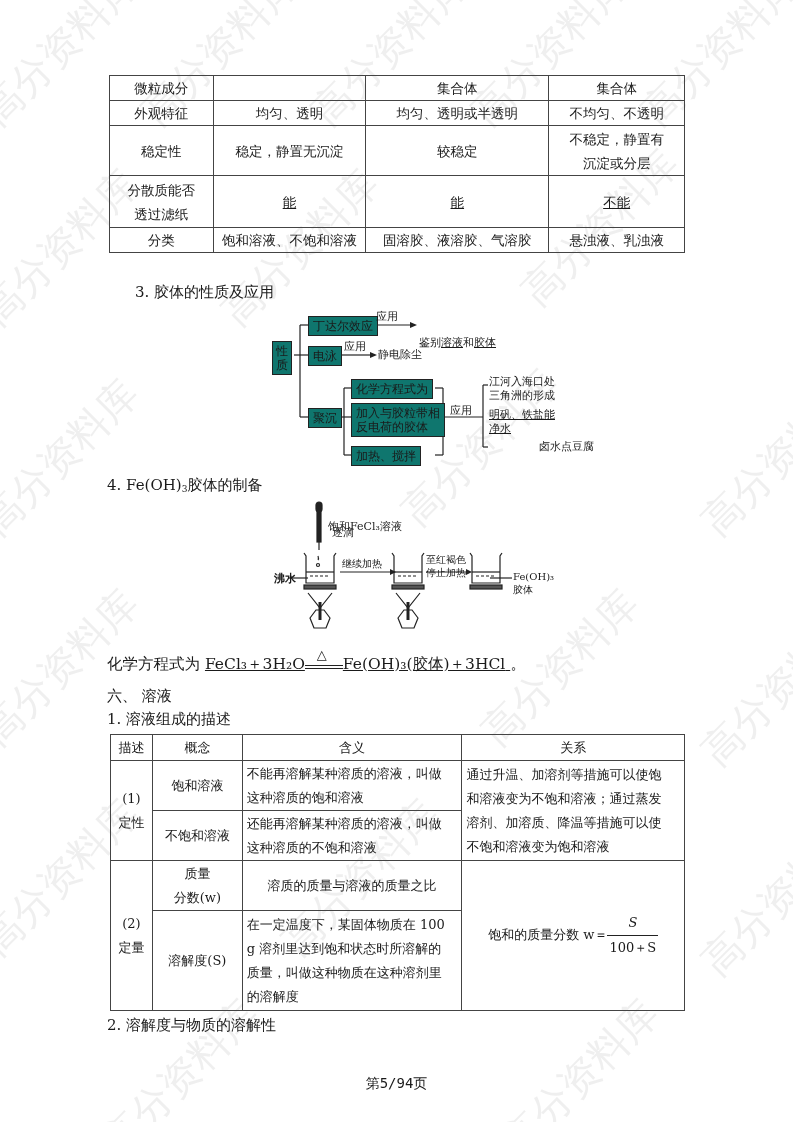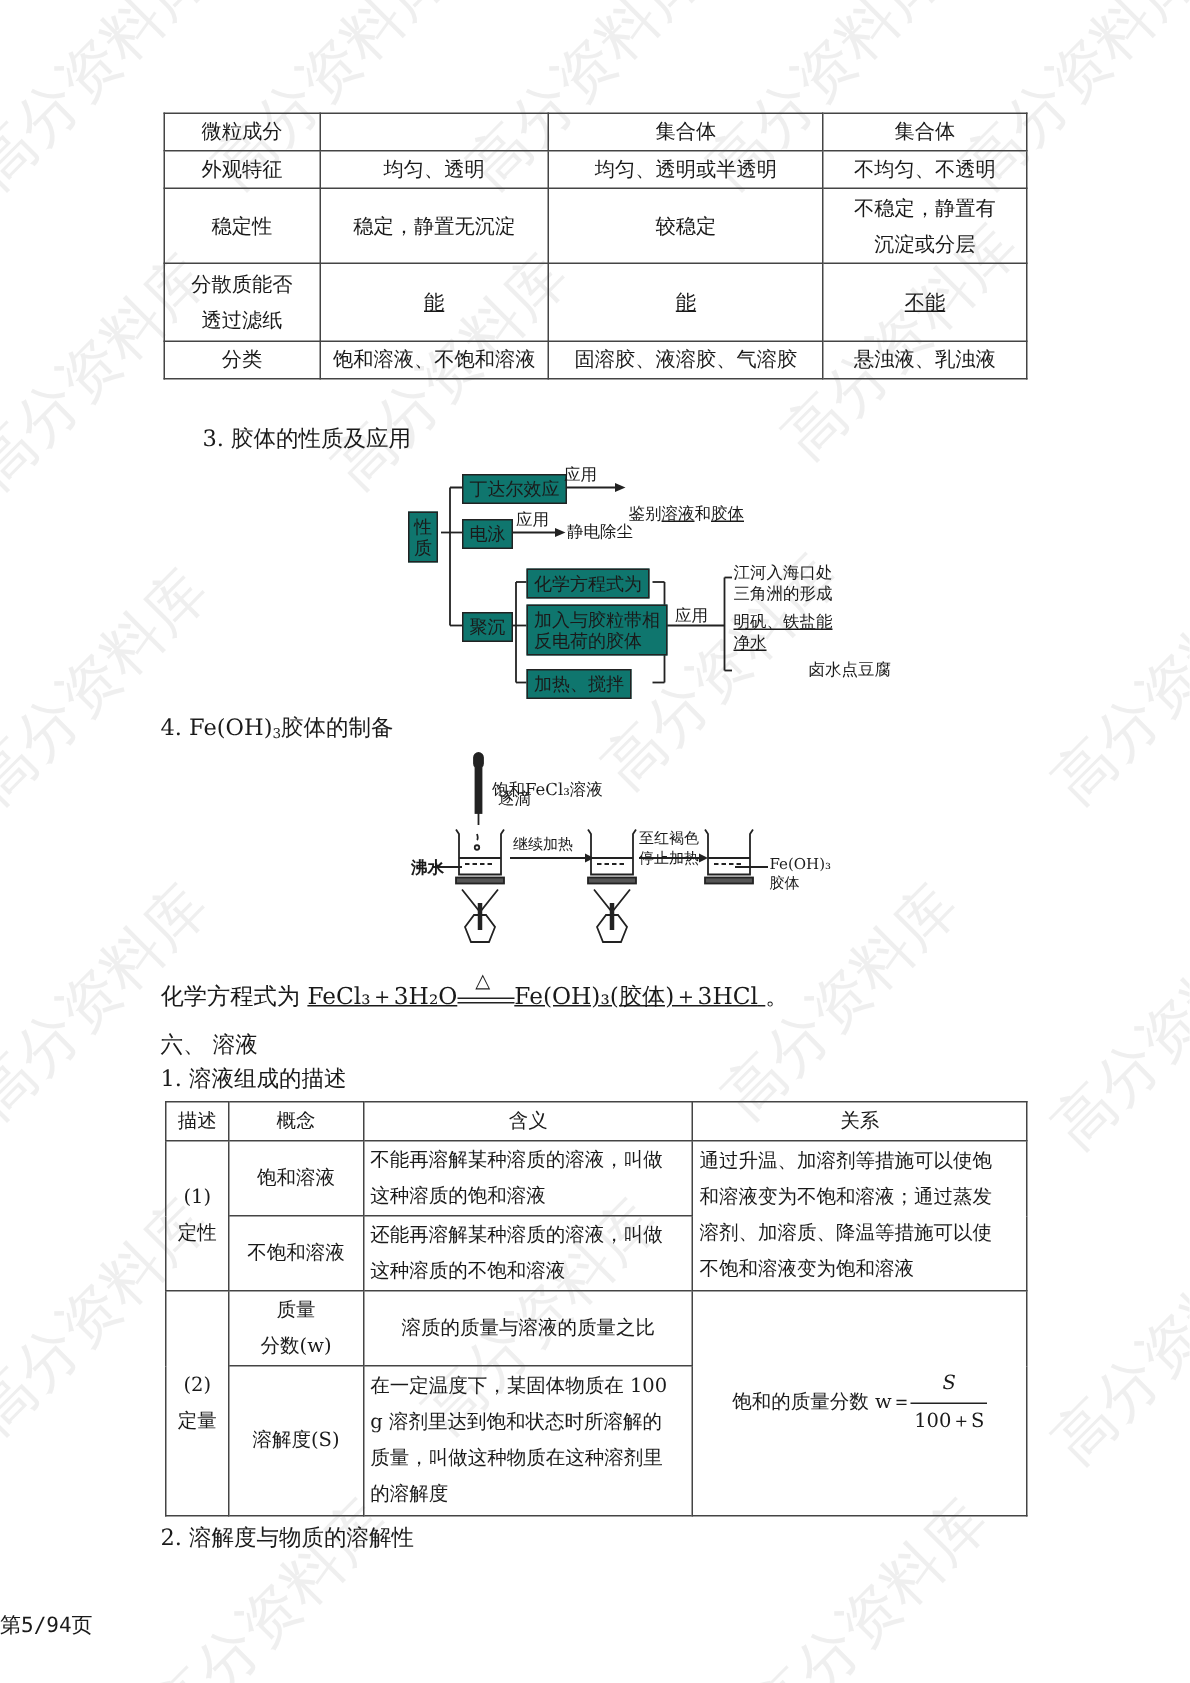--- a/index.html
+++ b/index.html
@@ -20,21 +20,21 @@
   }
   .u { text-decoration: underline; }
   .txt { position: absolute; font-size: 15px; white-space: nowrap; }
   .left { text-align: left !important; }
   sub { font-size: 9px; vertical-align: -2px; }
   .diag-box { position: absolute; border: 1.2px solid #222; font-size: 12px; line-height: 14px; padding: 2px 4px; background:#0f766e; }
   .diag-txt { position: absolute; font-size: 11px; line-height: 14px; white-space: nowrap; }
   .frac { display: inline-block; vertical-align: middle; text-align: center; font-size: 13px; }
   .frac .num { display:block; border-bottom: 1px solid #222; padding: 0 2px; font-style: italic; }
   .frac .den { display:block; padding: 0 2px; }
-  .footer { position: absolute; top: 1075px; left: 0; width: 793px; font-size: 14px; font-family: "DejaVu Sans Mono", monospace; }
+  .footer { position: absolute; top: 1075px; left: 0; width: 793px; text-align: center; font-size: 14px; font-family: "DejaVu Sans Mono", monospace; }
 </style>
 </head>
 <body>
 
 <div class="watermark" style="left:-40px;top:20px;">高分资料库</div>
 <div class="watermark" style="left:120px;top:20px;">高分资料库</div>
 <div class="watermark" style="left:290px;top:20px;">高分资料库</div>
 <div class="watermark" style="left:450px;top:20px;">高分资料库</div>
 <div class="watermark" style="left:620px;top:20px;">高分资料库</div>
 <div class="watermark" style="left:-40px;top:220px;">高分资料库</div>

